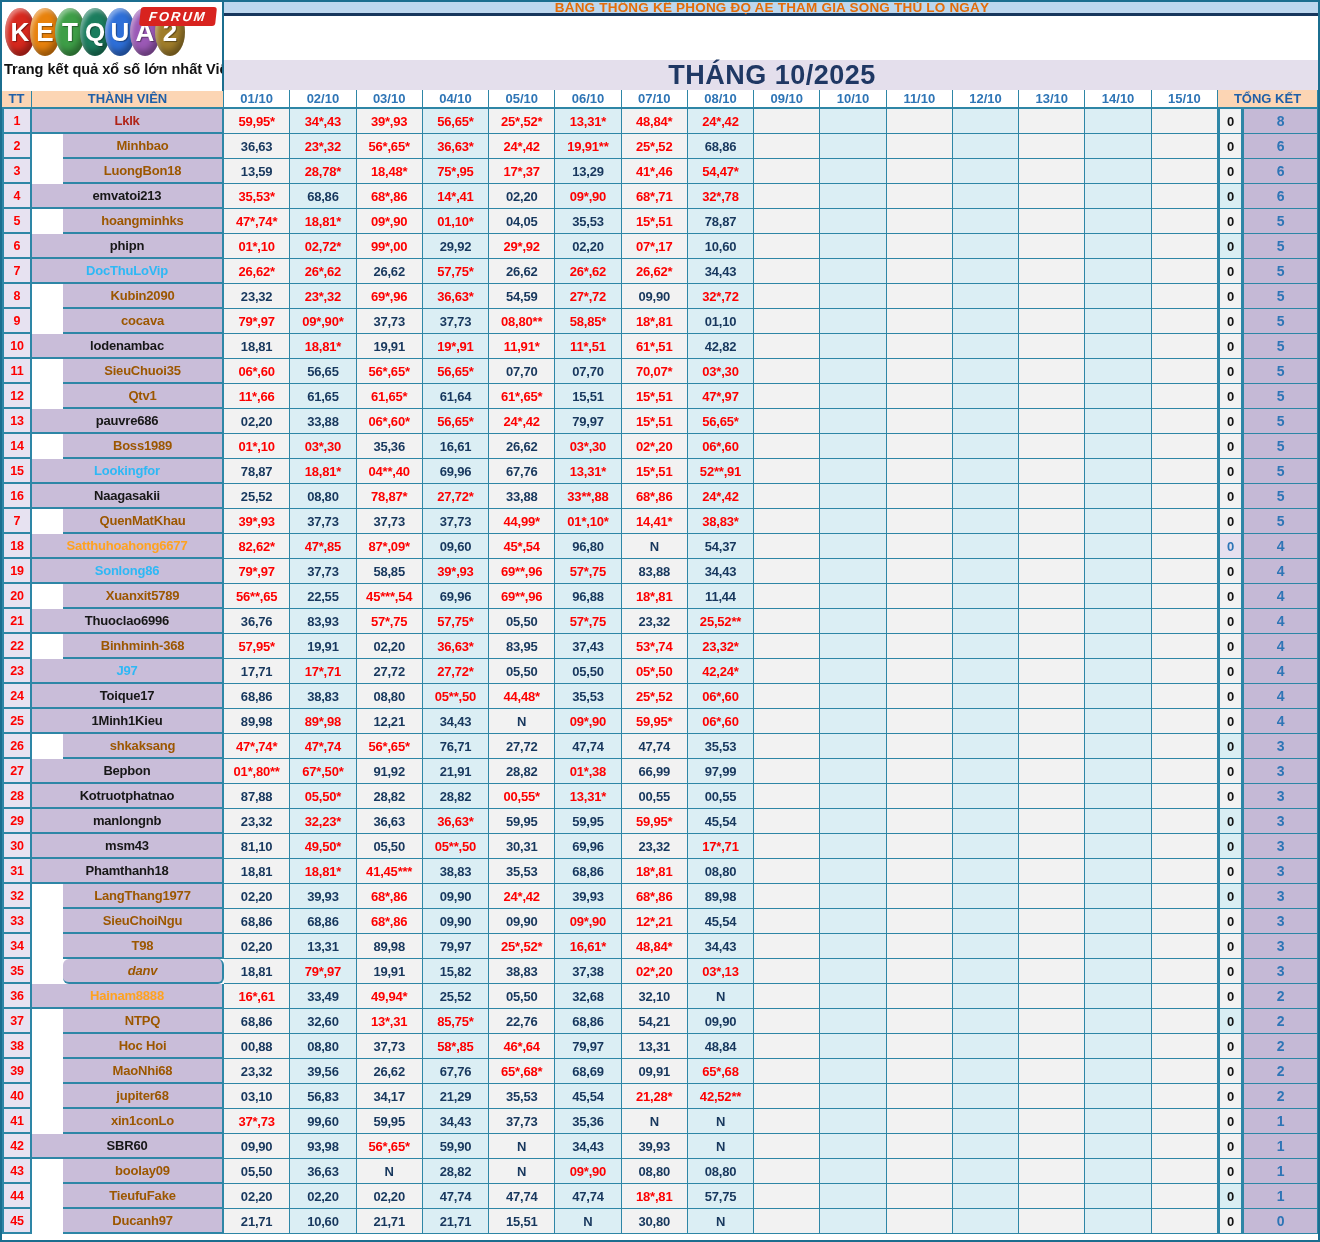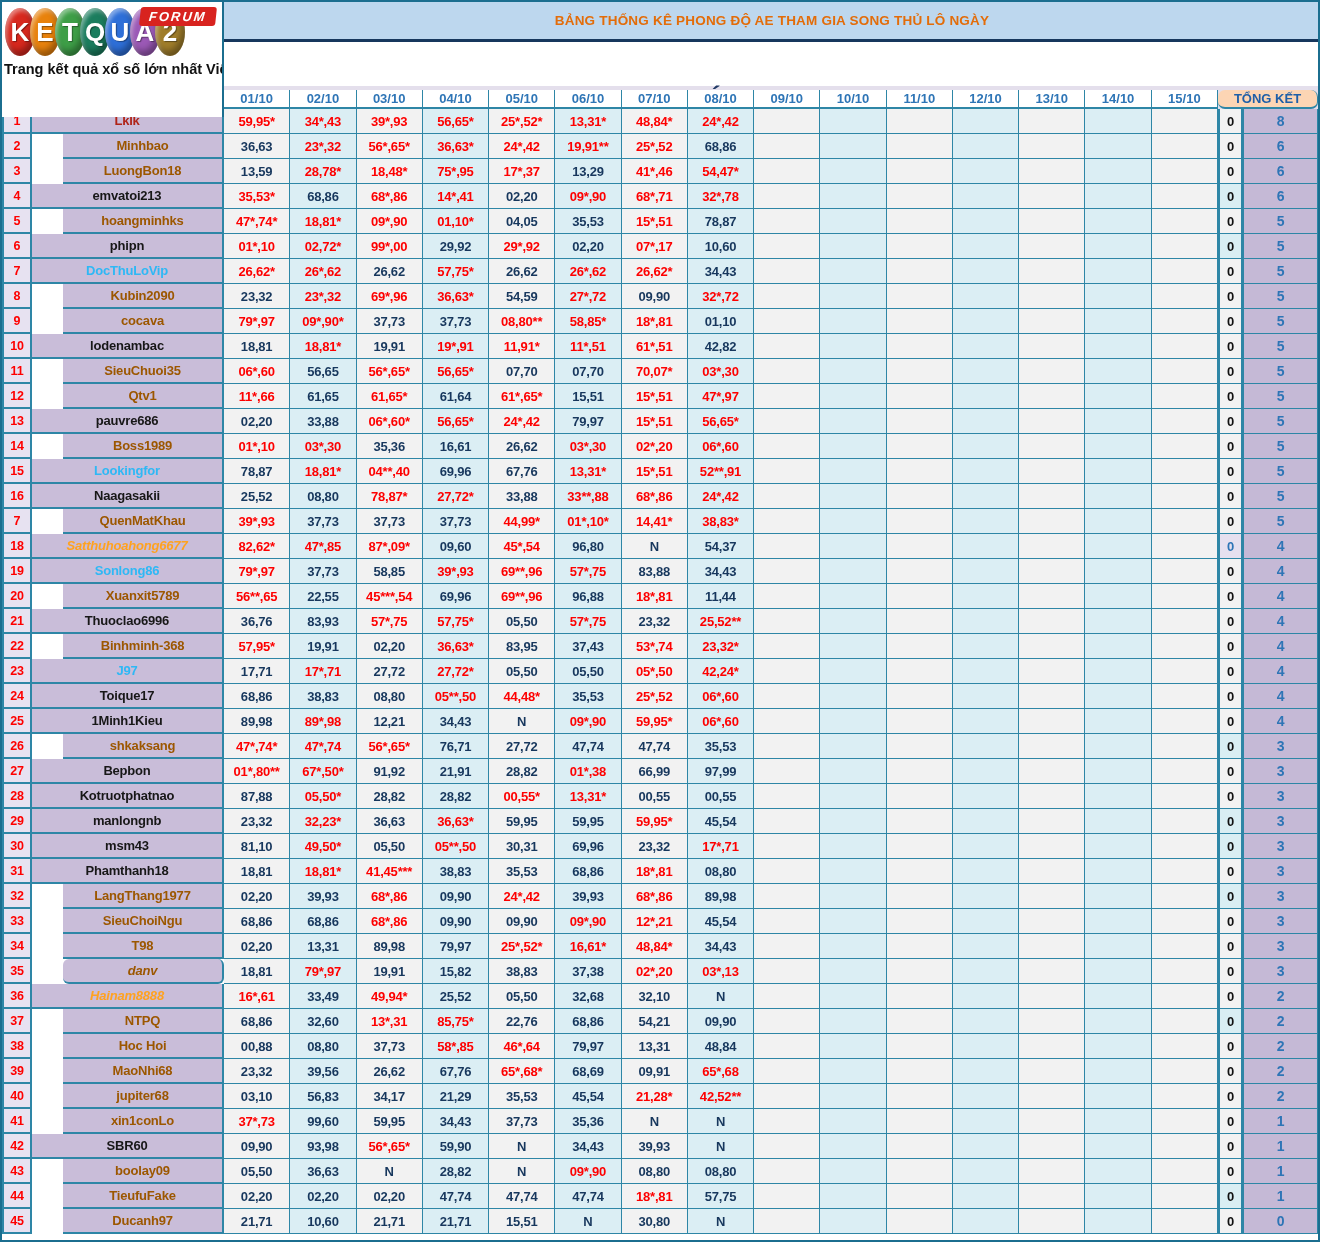--- a/index.html
+++ b/index.html
@@ -15,46 +15,46 @@
           border-radius:50%; color:#fff; font-weight:bold; font-size:26px; margin-left:-5px;
           box-shadow:inset -3px -5px 6px rgba(0,0,0,.35), inset 2px 3px 4px rgba(255,255,255,.45);
           text-shadow:1px 1px 1px rgba(0,0,0,.4); }
   .oval:first-child { margin-left:0; }
   #forum-badge { position:absolute; top:5px; right:6px; background:#d8231f; color:#fff;
                  font-style:italic; font-weight:bold; font-size:13px; letter-spacing:2px;
                  padding:2px 9px; border-radius:3px; transform:skewX(-6deg); }
   #tagline { font-size:14.5px; color:#111; font-weight:bold; margin-top:3px; white-space:nowrap; }
 
   #title-stack { display:flex; flex-direction:column; }
-  #banner { height:40px; background:#bdd7ee; border-bottom:3px solid #17375d;
+  #banner { height:14px; background:#bdd7ee; border-bottom:3px solid #17375d;
             display:flex; align-items:center; justify-content:center;
             color:#e36c09; font-weight:bold; font-size:13.5px; letter-spacing:.2px; }
   #month { flex:1; background:#e4dfec; display:flex; align-items:center; justify-content:center;
            color:#1f3864; font-weight:bold; font-size:27px; letter-spacing:.5px;margin-top:44px; }
 
   
   .grid-row { display:grid; grid-template-columns:30px 192px repeat(15, 1fr) 24px 76px; }
   #header-row { height:21px; border-top:2px solid #1b6e8f; }
   #header-row .hcell { border-right:1px solid #2e86a6; border-bottom:2px solid #2e86a6;
         display:flex; align-items:center; justify-content:center;
         font-weight:bold; font-size:13px; background:#fff; color:#2e75b6; }
   .hpeach { background:#fcd5b4 !important; color:#1f5fa8 !important; }
-  #total-head { grid-column:span 2;border-radius:7px; }
+  #total-head { grid-column:span 2; }
 
   #rows .trow { height:25px; }
   .cell { display:flex; align-items:center; justify-content:center; overflow:hidden;
           border-right:1px solid #2e86a6; border-bottom:1px solid #2e86a6;
           font-weight:bold; font-size:13px; letter-spacing:-0.2px; }
   .tt   { background:#e7e2f1; color:#fe0000; border:2px solid #2e86a6; border-top:none; font-size:12.5px; }
   .name { background:#c9bdd9; border:2px solid #2e86a6; border-top:none; border-left:none; font-size:13px; }
   .nc-m  { color:#b02418; }
   .nc-br { color:#9c5700;margin-left:31px; }
   .nc-bk { color:#171717; }
   .nc-cy { color:#2eb8f5; }
-  .nc-or { color:#ffa21f;font-style:italic; }
+  .nc-or { color:#ffa21f; }
   .it { font-style:italic;border-radius:6px; }
   .col-o { background:#f2f2f2; }
   .col-e { background:#dbeef4; }
   .navy { color:#17375d; }
   .red  { color:#fe0000; }
   .zero { background:#f2f2f2; color:#111; border-left:2px solid #2e86a6; }
   .zero.hl-c { background:#d9eef3; }
   .zero.hl-l { background:#e6e0ef; color:#2e75b6; }
   .total { background:#c5b9d6; color:#2e75b6; font-size:14px; border-left:2px solid #2e86a6; }
 </style>

